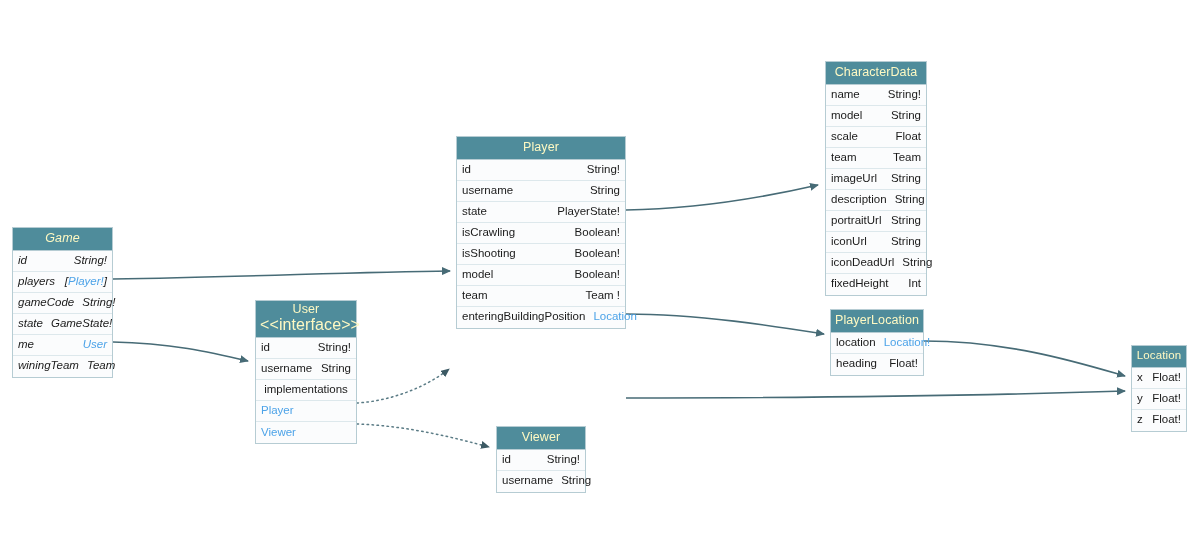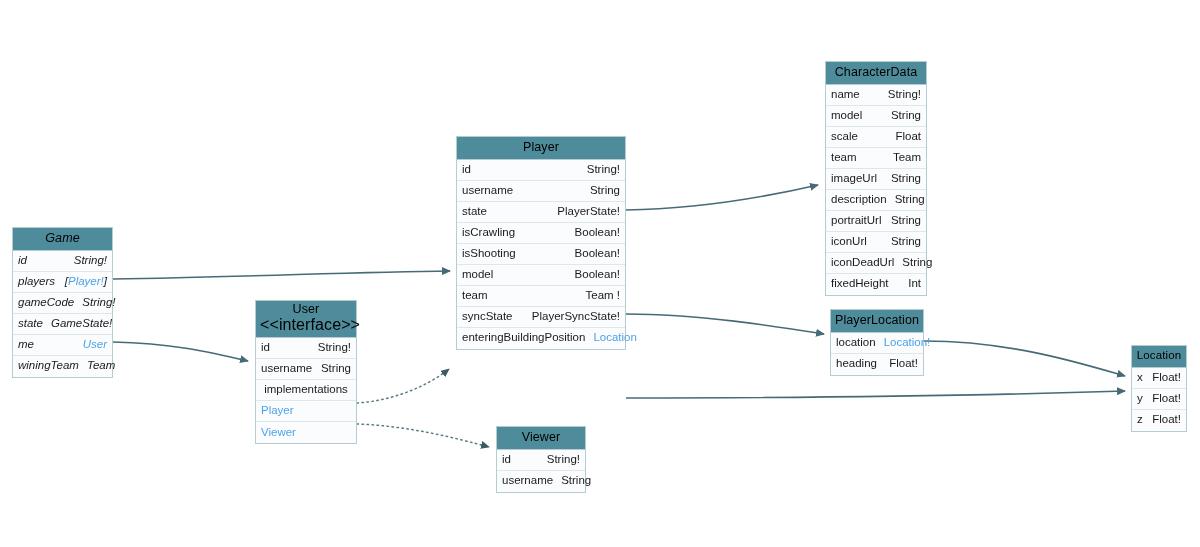--- a/index.html
+++ b/index.html
@@ -31,21 +31,21 @@
   .entity {
     position: absolute;
     box-sizing: border-box;
     border: 1px solid #b6ccd3;
     background: #ffffff;
     font-size: 11.5px;
     line-height: 1;
   }
   .entity-header {
     background: #4f8c9b;
-    color: #000000;
+    color: #fef9c3;
     text-align: center;
     font-size: 12.5px;
     padding: 4px 4px 5px 4px;
     border-bottom: 1px solid #b6ccd3;
     letter-spacing: 0.1px;
   }
   .entity-header .iface {
     display: block;
     font-size: 16px;
     line-height: 1.15;
@@ -180,24 +180,20 @@
     </div>
     <div class="row">
       <span class="fname">model</span>
       <span class="ftype">Boolean!</span>
     </div>
     <div class="row">
       <span class="fname">team</span>
       <span class="ftype">Team !</span>
     </div>
     <div class="row">
-      <span class="fname">syncState</span>
-      <span class="ftype">PlayerSyncState!</span>
-    </div>
-    <div class="row">
       <span class="fname">enteringBuildingPosition</span>
       <span class="ftype type-ref">Location</span>
     </div>
   </div>
 
   <div class="entity" style="left:496px; top:426px; width:90px;">
     <div class="entity-header">Viewer</div>
     <div class="row">
       <span class="fname">id</span>
       <span class="ftype">String!</span>

